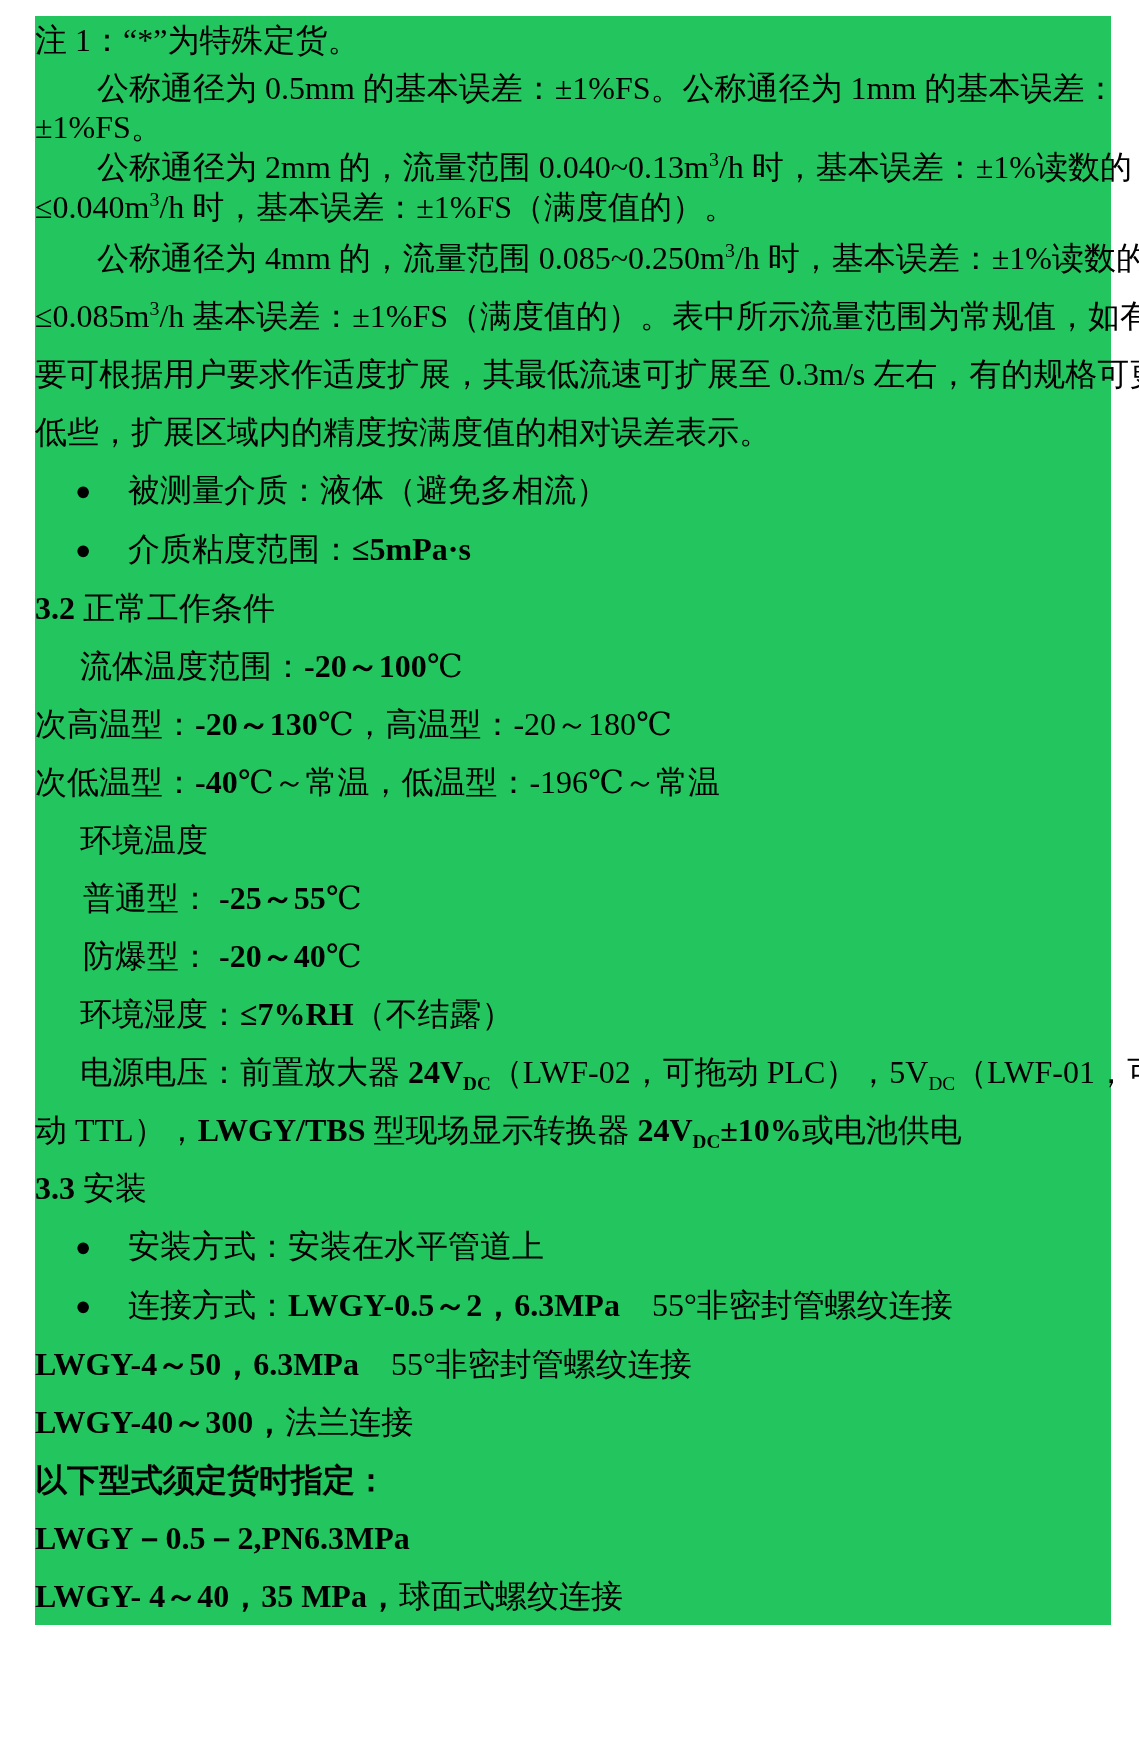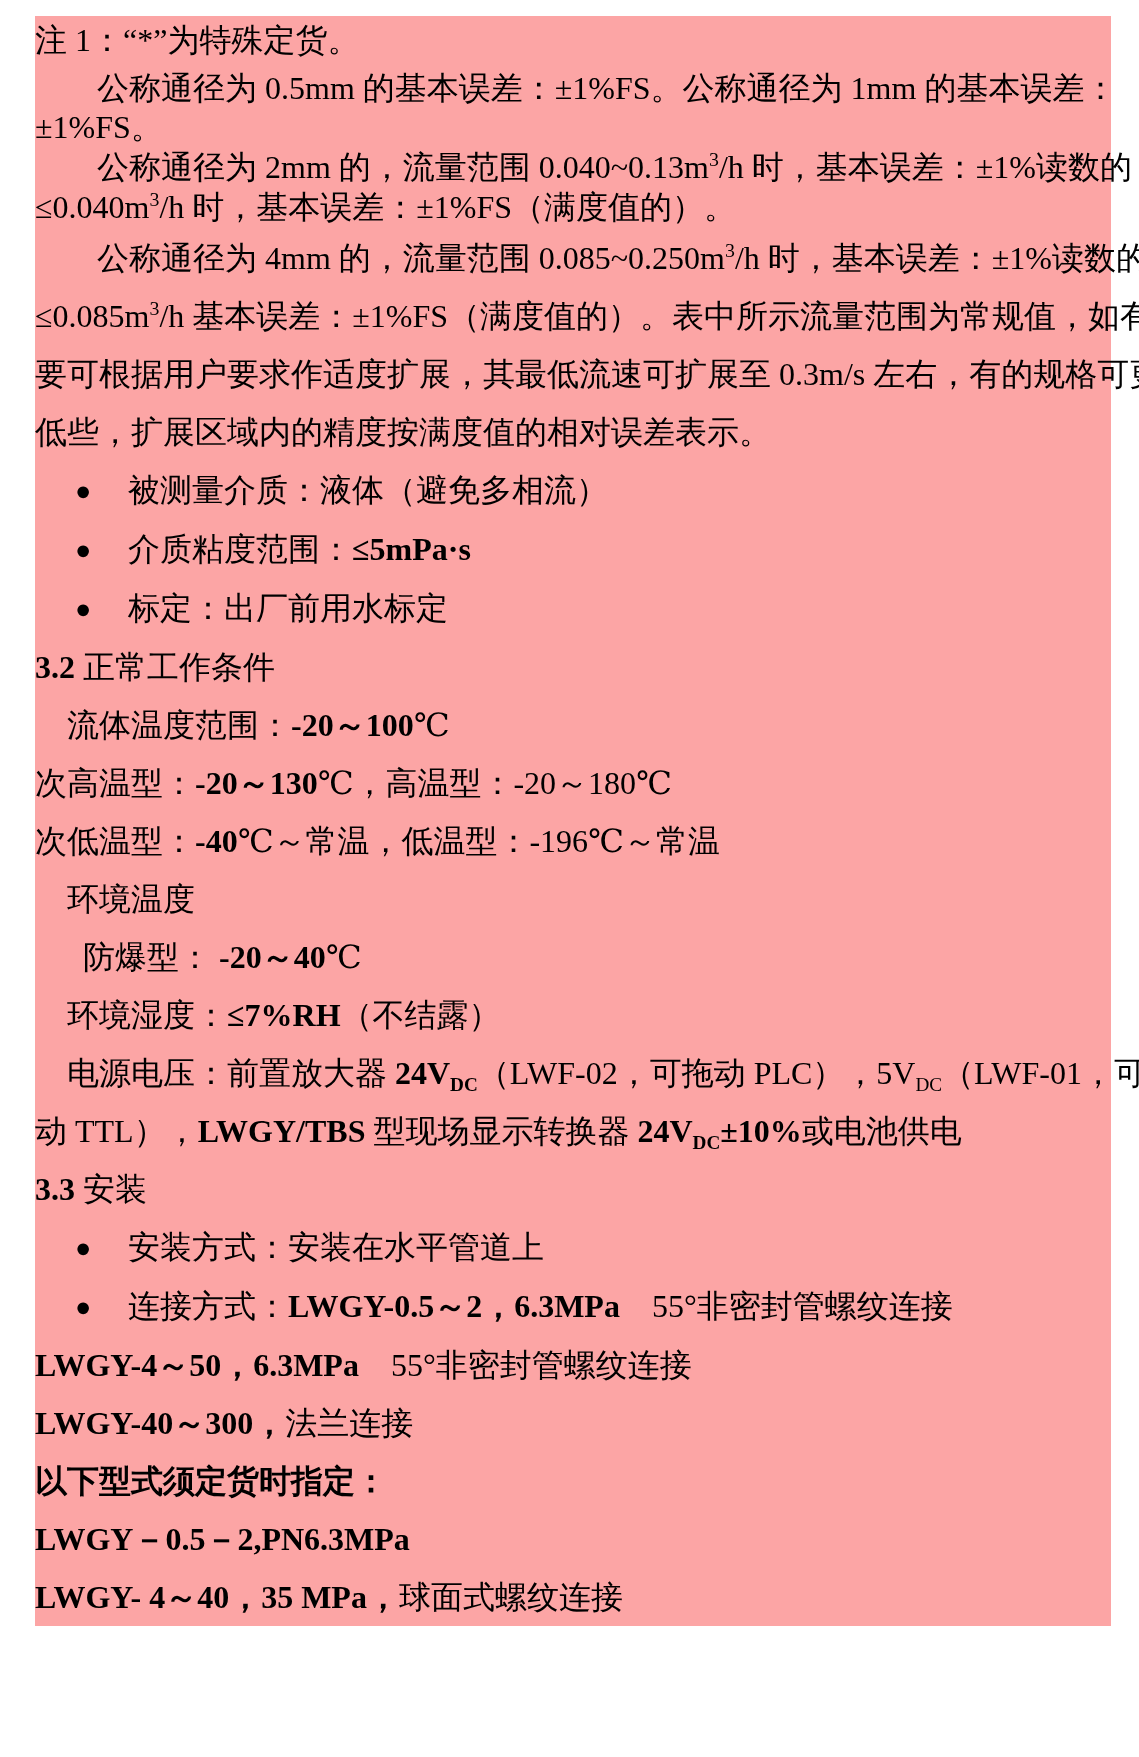--- a/index.html
+++ b/index.html
@@ -25,21 +25,21 @@
     font-weight: 400;
   }
   
   .lh48 { line-height: 48px; }
   .lh39 { line-height: 39px; }
   .lh40 { line-height: 40px; }
   .mt5  { margin-top: 5px; }
   .mt2  { margin-top: 2px; }
   .indent-first { text-indent: 62px; }
   .flush  { margin-left: 0; }
-  .sub1   { margin-left: 32px; }
+  .sub1   { margin-left: 45px; }
   .sub1b  { margin-left: 48px; }
   .sub2   { }
   .bullet-line { margin-left: 40px; }
   .bullet-glyph {
     display: inline-block;
     width: 53px;
     font-size: 27px;
     vertical-align: 1px;
   }
   .b { font-weight: 700; text-align: center; }
@@ -51,38 +51,38 @@
   .sub {
     font-size: 0.60em;
     vertical-align: sub;
     line-height: 0;
   }
 </style>
 </head>
 <body>
 
 <div class="page">
-  <div id="doc" style="background: #fca5a5; color: rgb(0, 0, 0);">
+  <div id="doc" style="background: #22c55e; color: rgb(0, 0, 0);">
       <div class="line flush lh48"><span>注 1：“*”为特殊定货。</span></div>
       <div class="line indent-first lh39 mt5"><span>公称通径为 0.5mm 的基本误差：±1%FS。公称通径为 1mm 的基本误差：</span></div>
       <div class="line flush lh39"><span>±1%FS。</span></div>
       <div class="line indent-first lh40"><span>公称通径为 2mm 的，流量范围 0.040~0.13m</span><span class="sup">3</span><span>/h 时，基本误差：±1%读数的；</span></div>
       <div class="line flush lh40"><span>≤0.040m</span><span class="sup">3</span><span>/h 时，基本误差：±1%FS（满度值的）。</span></div>
       <div class="line indent-first mt2"><span>公称通径为 4mm 的，流量范围 0.085~0.250m</span><span class="sup">3</span><span>/h 时，基本误差：±1%读数的；</span></div>
       <div class="line flush"><span>≤0.085m</span><span class="sup">3</span><span>/h 基本误差：±1%FS（满度值的）。表中所示流量范围为常规值，如有需</span></div>
       <div class="line flush"><span>要可根据用户要求作适度扩展，其最低流速可扩展至 0.3m/s 左右，有的规格可更</span></div>
       <div class="line flush"><span>低些，扩展区域内的精度按满度值的相对误差表示。</span></div>
       <div class="line bullet-line"><span class="bullet-glyph">●</span><span>被测量介质：液体（避免多相流）</span></div>
       <div class="line bullet-line"><span class="bullet-glyph">●</span><span>介质粘度范围：</span><span class="b">≤5mPa·s</span></div>
-      <div class="line bullet-line"><span class="bullet-glyph">●</span><span>标定：出厂前用水标定</span></div>
       <div class="line flush"><span class="b">3.2</span><span> 正常工作条件</span></div>
       <div class="line sub1"><span>流体温度范围：</span><span class="b">-20～100</span><span>℃</span></div>
       <div class="line sub2"><span>次高温型：</span><span class="b">-20～130</span><span>℃，高温型：-20～180℃</span></div>
       <div class="line sub2"><span>次低温型：</span><span class="b">-40</span><span>℃～常温，低温型：-196℃～常温</span></div>
       <div class="line sub1"><span>环境温度</span></div>
+      <div class="line sub1b"><span>普通型： </span><span class="b">-25～55</span><span>℃</span></div>
       <div class="line sub1b"><span>防爆型： </span><span class="b">-20～40</span><span>℃</span></div>
       <div class="line sub1"><span>环境湿度：</span><span class="b">≤7%RH</span><span>（不结露）</span></div>
       <div class="line sub1"><span>电源电压：前置放大器 </span><span class="b">24V</span><span class="b sub">DC</span><span>（LWF-02，可拖动 PLC），5V</span><span class="sub">DC</span><span>（LWF-01，可拖</span></div>
       <div class="line flush"><span>动 TTL），</span><span class="b">LWGY/TBS</span><span> 型现场显示转换器 </span><span class="b">24V</span><span class="b sub">DC</span><span class="b">±10%</span><span>或电池供电</span></div>
       <div class="line flush"><span class="b">3.3</span><span> 安装</span></div>
       <div class="line bullet-line"><span class="bullet-glyph">●</span><span>安装方式：安装在水平管道上</span></div>
       <div class="line bullet-line"><span class="bullet-glyph">●</span><span>连接方式：</span><span class="b">LWGY-0.5～2，6.3MPa</span><span>　55°非密封管螺纹连接</span></div>
       <div class="line sub2"><span class="b">LWGY-4～50，6.3MPa</span><span>　55°非密封管螺纹连接</span></div>
       <div class="line sub2"><span class="b">LWGY-40～300，</span><span>法兰连接</span></div>
       <div class="line sub2"><span class="b">以下型式须定货时指定：</span></div>

